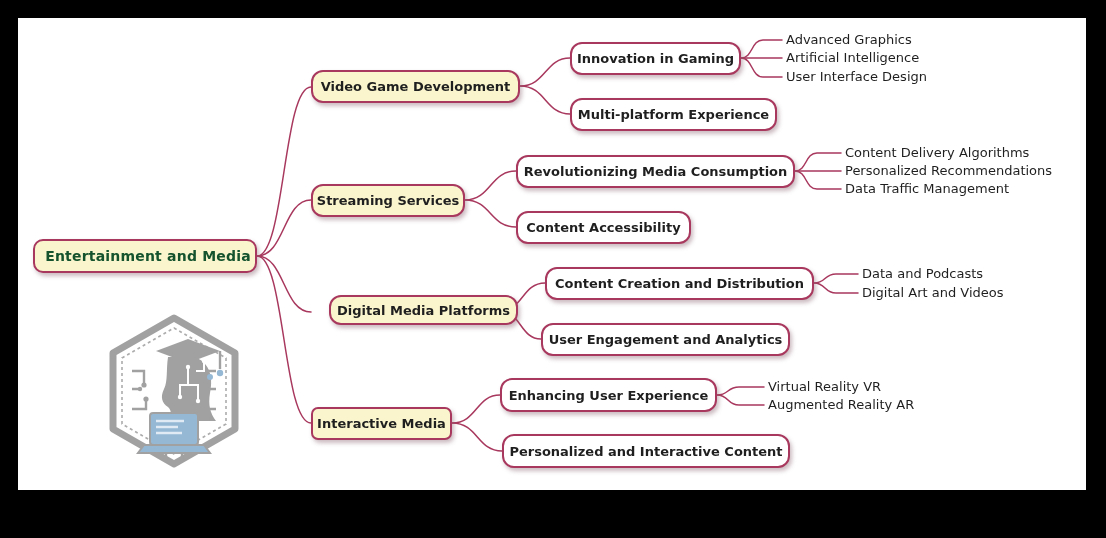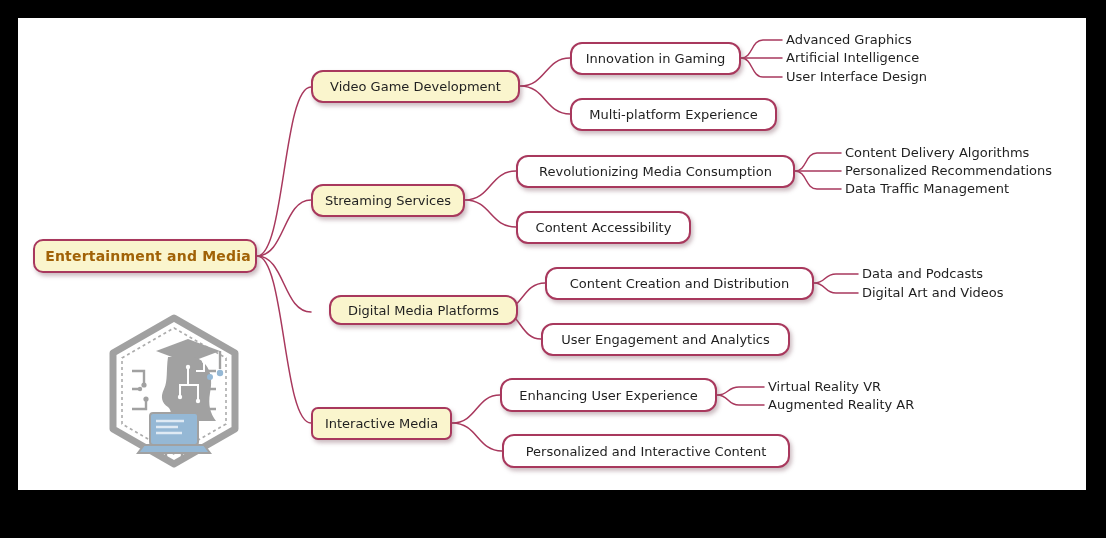--- a/index.html
+++ b/index.html
@@ -23,25 +23,26 @@
   .node{
     position:absolute;
     display:flex;align-items:center;justify-content:center;
     box-sizing:border-box;
     border:2px solid var(--rose);
     border-radius:12px;
     background:#ffffff;
     font-size:13px;color:var(--ink);
     white-space:nowrap;
     box-shadow:2px 3px 4px rgba(140,105,115,.45);
+    font-weight:bold;
   }
   .branch{background:var(--cream);}
   .root{
     background:var(--cream);
-    font-weight:bold;font-size:14px;color:#a16207;
+    font-weight:bold;font-size:14px;color:#14532d;
     border-radius:10px;letter-spacing:.2px;padding-left:6px;
   }
   .leaf{
     position:absolute;
     font-size:13px;color:var(--ink);
     height:18px;line-height:18px;white-space:nowrap;
   }
   .logo{position:absolute;left:106px;top:313px;width:136px;height:156px;opacity:.82;}
 </style>
 </head>

